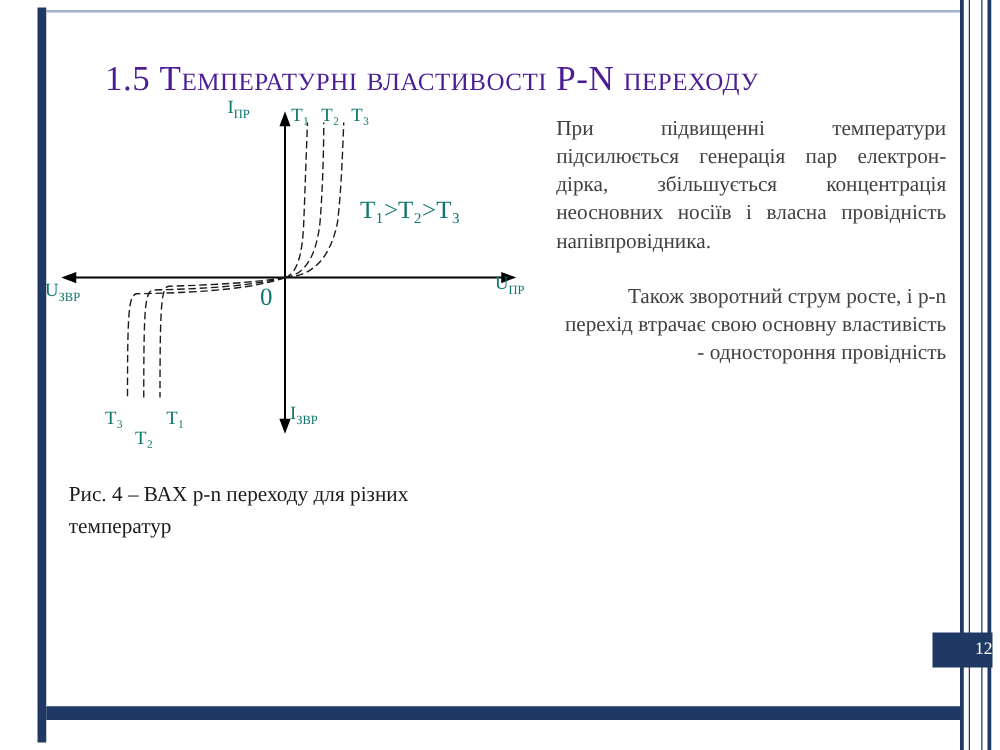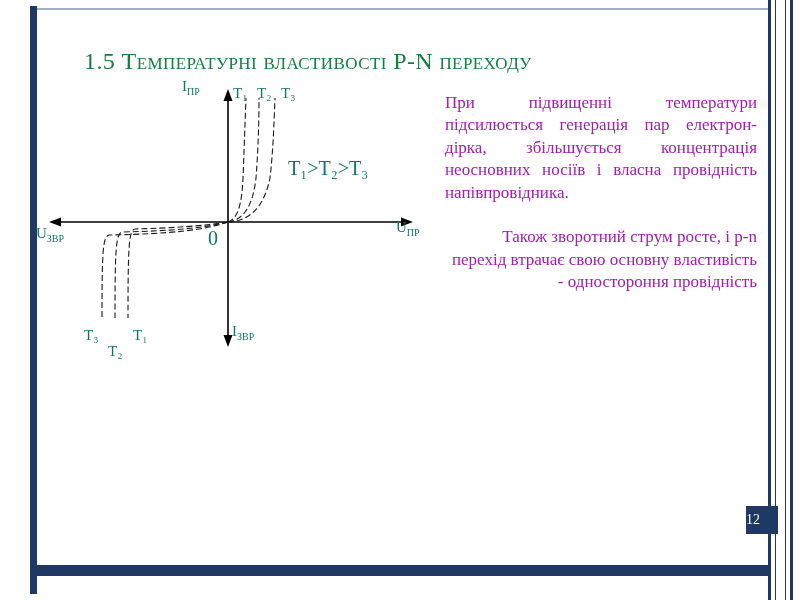--- a/index.html
+++ b/index.html
@@ -18,32 +18,32 @@
   .line-top   { position: absolute; left: 37px; top: 8px;  width: 731px; height: 2px; background: #9fb0c9; }
   .bar-bottom { position: absolute; left: 37px; top: 565px; width: 731px; height: 11px; background: #203864; }
   .vline { position: absolute; top: 0; height: 600px; background: #203864; }
   .v1 { left: 768px; width: 3px; }
   .v2 { left: 775px; width: 1px; }
   .v3 { left: 785px; width: 1px; }
   .v4 { left: 790px; width: 3px; }
 
   .page-badge {
     position: absolute; left: 746px; top: 506px;
-    width: 32px; height: 28px;
+    width: 48px; height: 28px;
     background: #203864; color: #ffffff;
-    display: flex; align-items: center; justify-content: flex-start;
+    display: flex; align-items: center; justify-content: flex-end;
     font-size: 14px; z-index: 5;
   }
 
   .title {
     position: absolute; left: 84px; top: 48px; width: 660px;
-    font-size: 24px; font-weight: 400;
+    font-size: 28px; font-weight: 400;
     font-variant: small-caps;
     letter-spacing: 0.4px;
-    color: #15803d;
+    color: #4c1d95;
     white-space: nowrap;
   }
 
   .figure { position: absolute; left: 20px; top: 78px; width: 430px; height: 300px; }
   .figure svg { position: absolute; left: 0; top: 0; }
 
   .lbl {
     position: absolute;
     font-size: 15px; color: #0f766e;
     white-space: nowrap; line-height: 1;
@@ -51,21 +51,21 @@
   .lbl sub { font-size: 10px; line-height: 1; }
   .lbl.small { font-size: 20px; }
 
   .caption {
     position: absolute; left: 55px; top: 384px; width: 345px;
     font-size: 17px; line-height: 1.45; color: #1a1a1a;
   }
 
   .bodytext {
     position: absolute; left: 445px; top: 92px; width: 312px;
-    font-size: 17px; line-height: 1.32; color: #a21caf;
+    font-size: 17px; line-height: 1.32; color: #404040;
   }
   .bodytext .p1 { text-align: justify; }
   .bodytext .p2 { text-align: right; margin-top: 22px; }
 </style>
 </head>
 <body>
 
 <div class="slide">
 
   <div class="bar-left"></div>
@@ -119,19 +119,20 @@
     <div class="lbl" style="left:237px; top:8px">T₂</div>
     <div class="lbl" style="left:261px; top:8px">T₃</div>
 
     <div class="lbl small" style="left:268px; top:80px">T₁&gt;T₂&gt;T₃</div>
 
     <div class="lbl" style="left:64px;  top:250px">T₃</div>
     <div class="lbl" style="left:88px;  top:266px">T₂</div>
     <div class="lbl" style="left:113px; top:250px">T₁</div>
   </div>
 
+  <div class="caption">Рис. 4 – ВАХ p-n переходу для різних температур</div>
 
   <div class="bodytext">
     <p class="p1">При підвищенні температури підсилюється генерація пар електрон-дірка, збільшується концентрація неосновних носіїв і власна провідність напівпровідника.</p>
     <p class="p2">Також зворотний струм росте, і p-n перехід втрачає свою основну властивість - одностороння провідність</p>
   </div>
 
 </div>
 
 </body></html>

